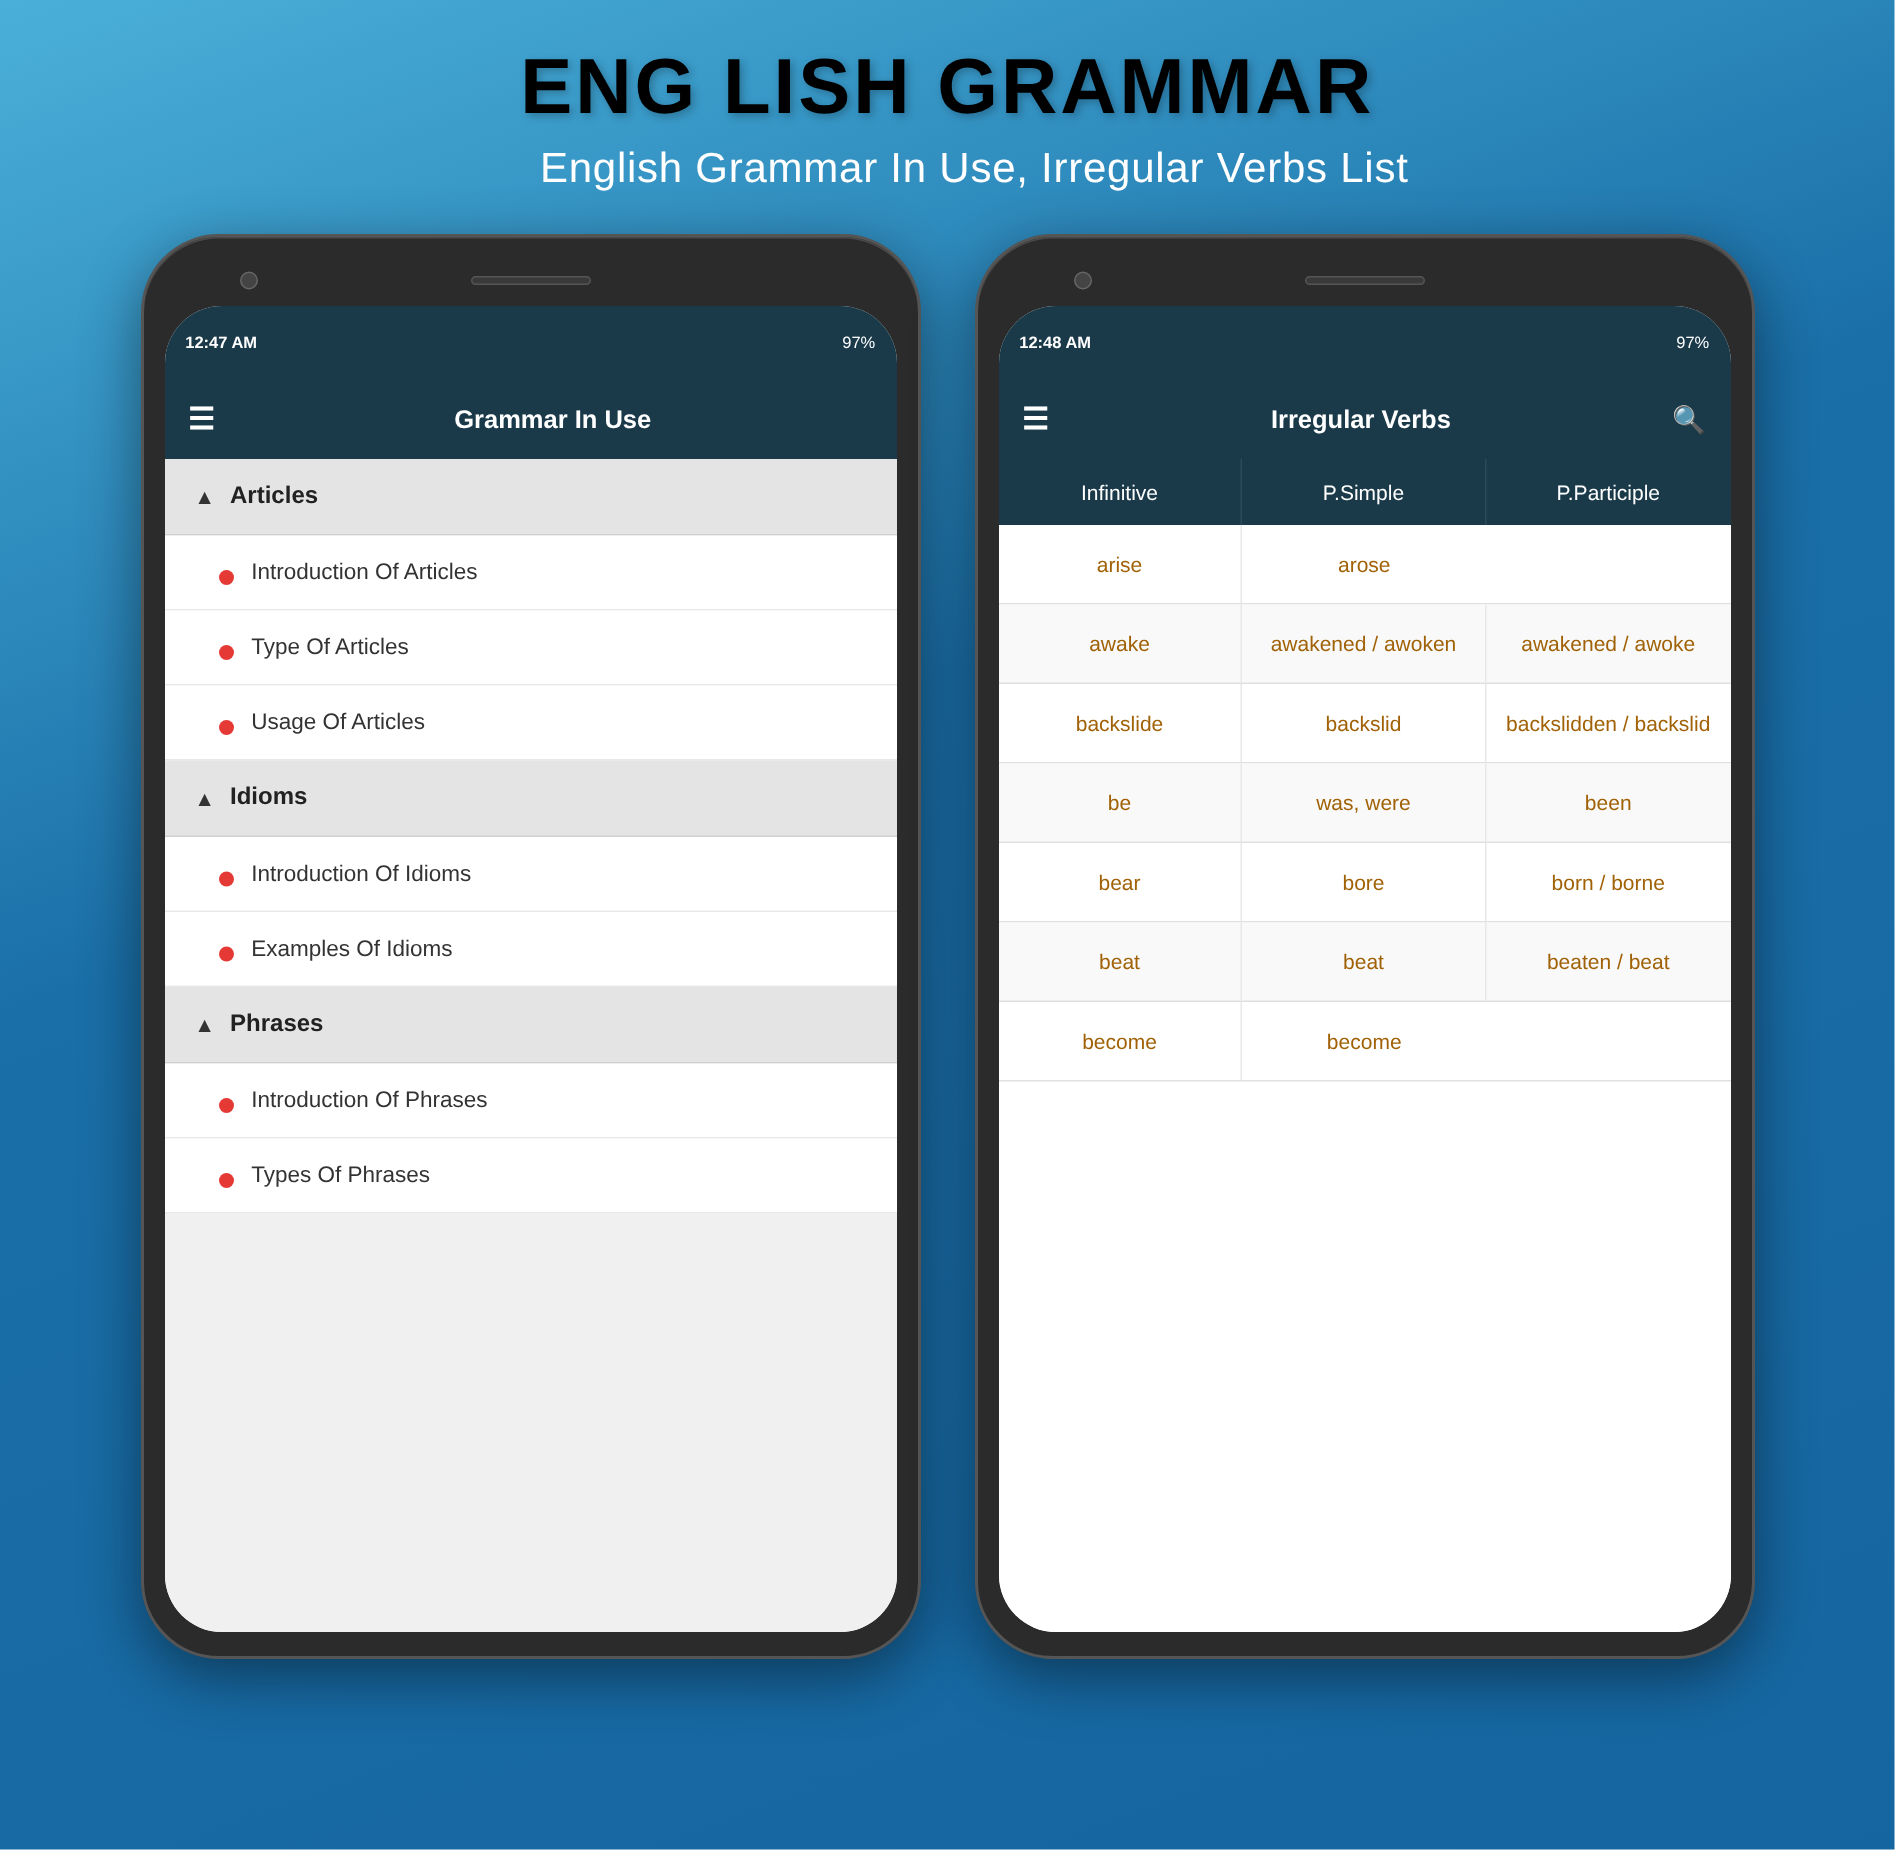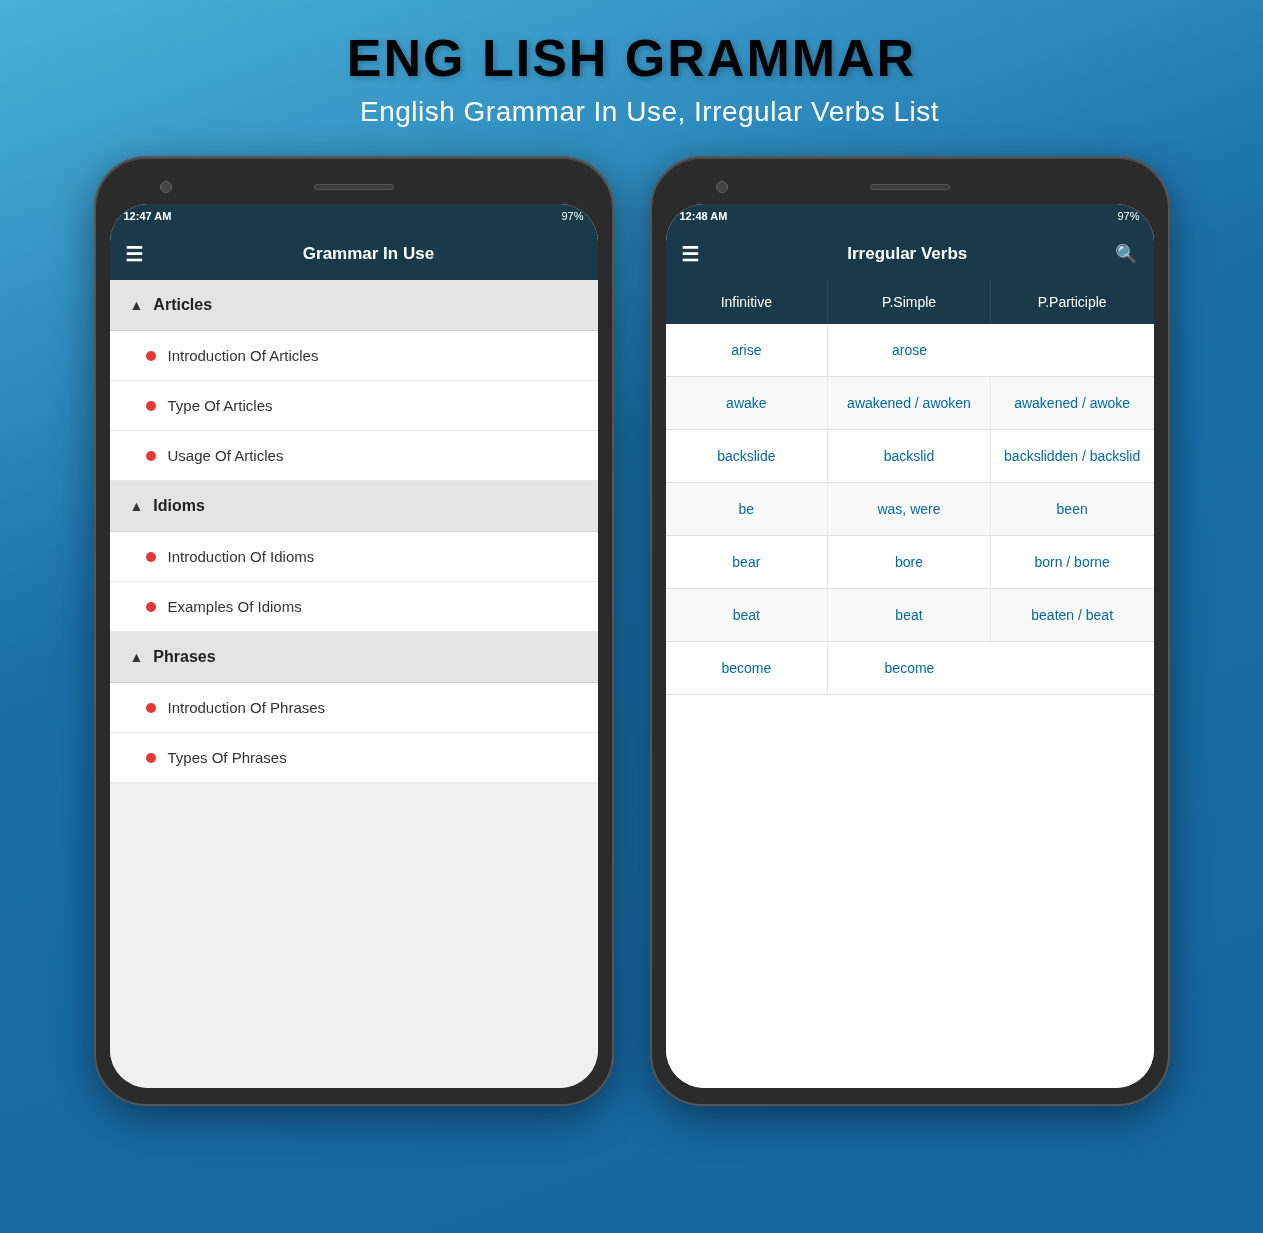--- a/index.html
+++ b/index.html
@@ -96,21 +96,21 @@
       overflow: hidden;
       display: flex;
       flex-direction: column;
     }
 
     
     .status-bar {
       background: #1a3a4a;
       color: white;
       font-size: 11px;
-      padding: 6px 14px;
+      padding: 19px 14px;
       display: flex;
       justify-content: space-between;
       align-items: center;
       min-height: 24px;
     }
 
     .status-time { font-weight: 600; }
     .status-right { display: flex; align-items: center; gap: 4px; text-align: center; }
 
     
@@ -166,21 +166,21 @@
 
     .chevron-up {
       font-size: 14px;
       color: #333;
     }
 
     .section-item {
       background: white;
       padding: 16px 20px 16px 36px;
       display: flex;
-      align-items: center;
+      align-items: flex-end;
       gap: 12px;
       font-size: 15px;
       color: #333;
       border-bottom: 1px solid #e8e8e8;
     }
 
     .red-dot {
       width: 10px;
       height: 10px;
       background: #e53935;
@@ -218,21 +218,21 @@
     }
 
     .verb-row:nth-child(even) {
       background: #f9f9f9;
     }
 
     .verb-cell {
       padding: 18px 8px;
       text-align: center;
       font-size: 14px;
-      color: #0369a1;
+      color: #a16207;
       border-right: 1px solid #e8e8e8;
     }
 
     .verb-cell:last-child {
       border-right: none;
     }
   </style>
 </head>
 <body>
 

